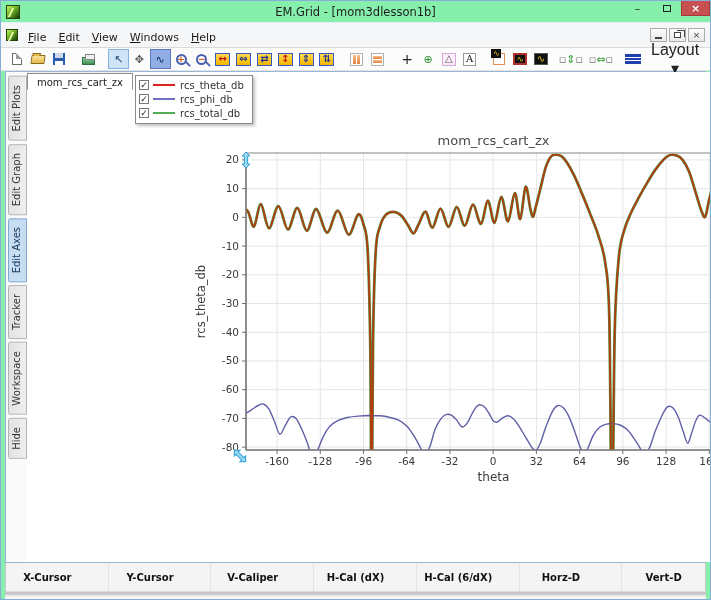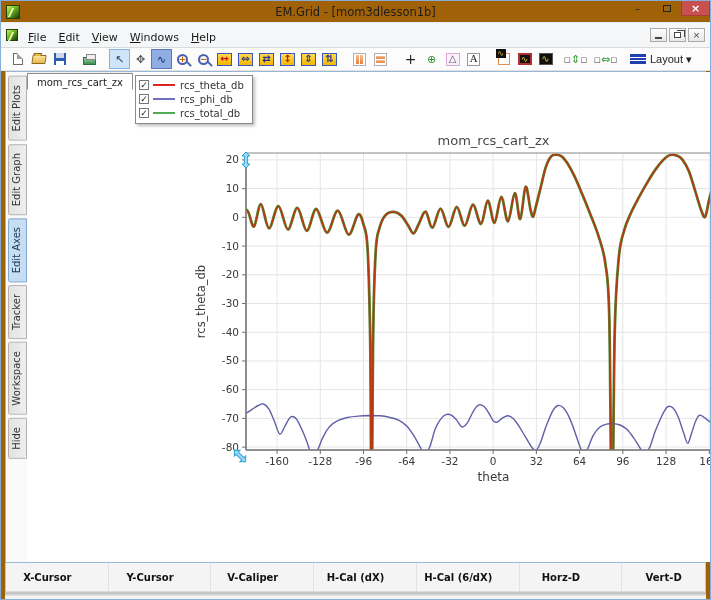--- a/index.html
+++ b/index.html
@@ -1,19 +1,19 @@
 <!DOCTYPE html>
 <html><head>
 <meta charset="utf-8">
 <style>
   html,body{margin:0;padding:0;background:#d8d8d8;}
   *{box-sizing:border-box;}
   #window{
     width:711px;height:600px;position:relative;
-    background:#a16207;
+    background:#86efac;
     font-family:"DejaVu Sans",sans-serif;
     border:1px solid #86aed6;
     overflow:hidden;
   }
   
   .titlebar{height:21px;display:flex;align-items:center;padding:0 0 0 5px;position:relative;}
   .app-icon{width:14px;height:14px;border:1px solid #24420c;
     background:linear-gradient(135deg,#cdf06a 0%,#7ac32e 35%,#173c05 100%);position:relative;flex:0 0 auto;}
   .app-icon::after{content:"";position:absolute;left:3px;top:2px;width:2px;height:9px;background:#eaffb0;transform:skewX(-25deg);}
   .title-text{position:absolute;left:0;right:0;text-align:center;font-size:11.5px;color:#1d1d1d;}
@@ -68,21 +68,21 @@
      display:flex;align-items:center;justify-content:center;font-size:9px;}
   .st-plotthumb .g{width:12px;height:12px;border:1px solid #e09050;background:#fff;display:block;position:relative;}
   .st-plotthumb .g::before{content:"∿";position:absolute;left:-3px;top:-5px;width:10px;height:9px;background:#111;color:#e8c020;font-size:8px;line-height:9px;text-align:center;}
   .st-pair .g::before,.st-pair .g::after{content:"▫";color:#777;font-size:11px;}
   .st-pair .g b{color:#2f9a2f;font-weight:normal;}
   .st-tri .g{background:#fdeffc;border:1px solid #d8a8d8;width:14px;height:13px;display:flex;align-items:center;justify-content:center;color:#555;font-size:10px;}
   .st-text .g{border:1px solid #999;background:#fff;width:13px;height:13px;display:flex;align-items:center;justify-content:center;font-size:10px;color:#111;font-family:"DejaVu Serif",serif;}
   .st-layout{width:auto !important;padding:0 4px !important;}
   .st-layout .bars{width:16px;height:10px;display:flex;flex-direction:column;gap:1px;margin-right:4px;}
   .st-layout .bars i{height:3px;background:#1f3fae;display:block;}
-  .st-layout .lab{font-size:11px;color:#222;}
+  .st-layout .lab{font-size:16px;color:#222;}
   
   .bodywrap{margin:0 4px;background:#fff;border:1px solid #98b6d6;height:492px;display:flex;}
   .sidebar{width:22px;padding-top:4px;display:flex;flex-direction:column;align-items:flex-start;background:#fafafa;}
   .vtab{writing-mode:vertical-rl;transform:rotate(180deg);font-size:10px;color:#333;
     background:linear-gradient(90deg,#efefef,#e2e2e2);border:1px solid #b2b2b2;
     padding:8px 2px;margin:0 0 3px 2px;width:19px;text-align:center;border-radius:0 2px 2px 0;cursor:default;}
   .vtab.sel{background:#c6ddf2;border-color:#7fa9d0;color:#16365a;}
   .main{flex:1;display:flex;flex-direction:row;position:relative;}
   .doctabs{height:18px;border-bottom:1px solid #a8a8a8;background:#f0f0f0;display:flex;align-items:flex-end;}
   .dtab{height:17px;background:#fff;border:1px solid #8f8f8f;border-bottom:1px solid #fff;

